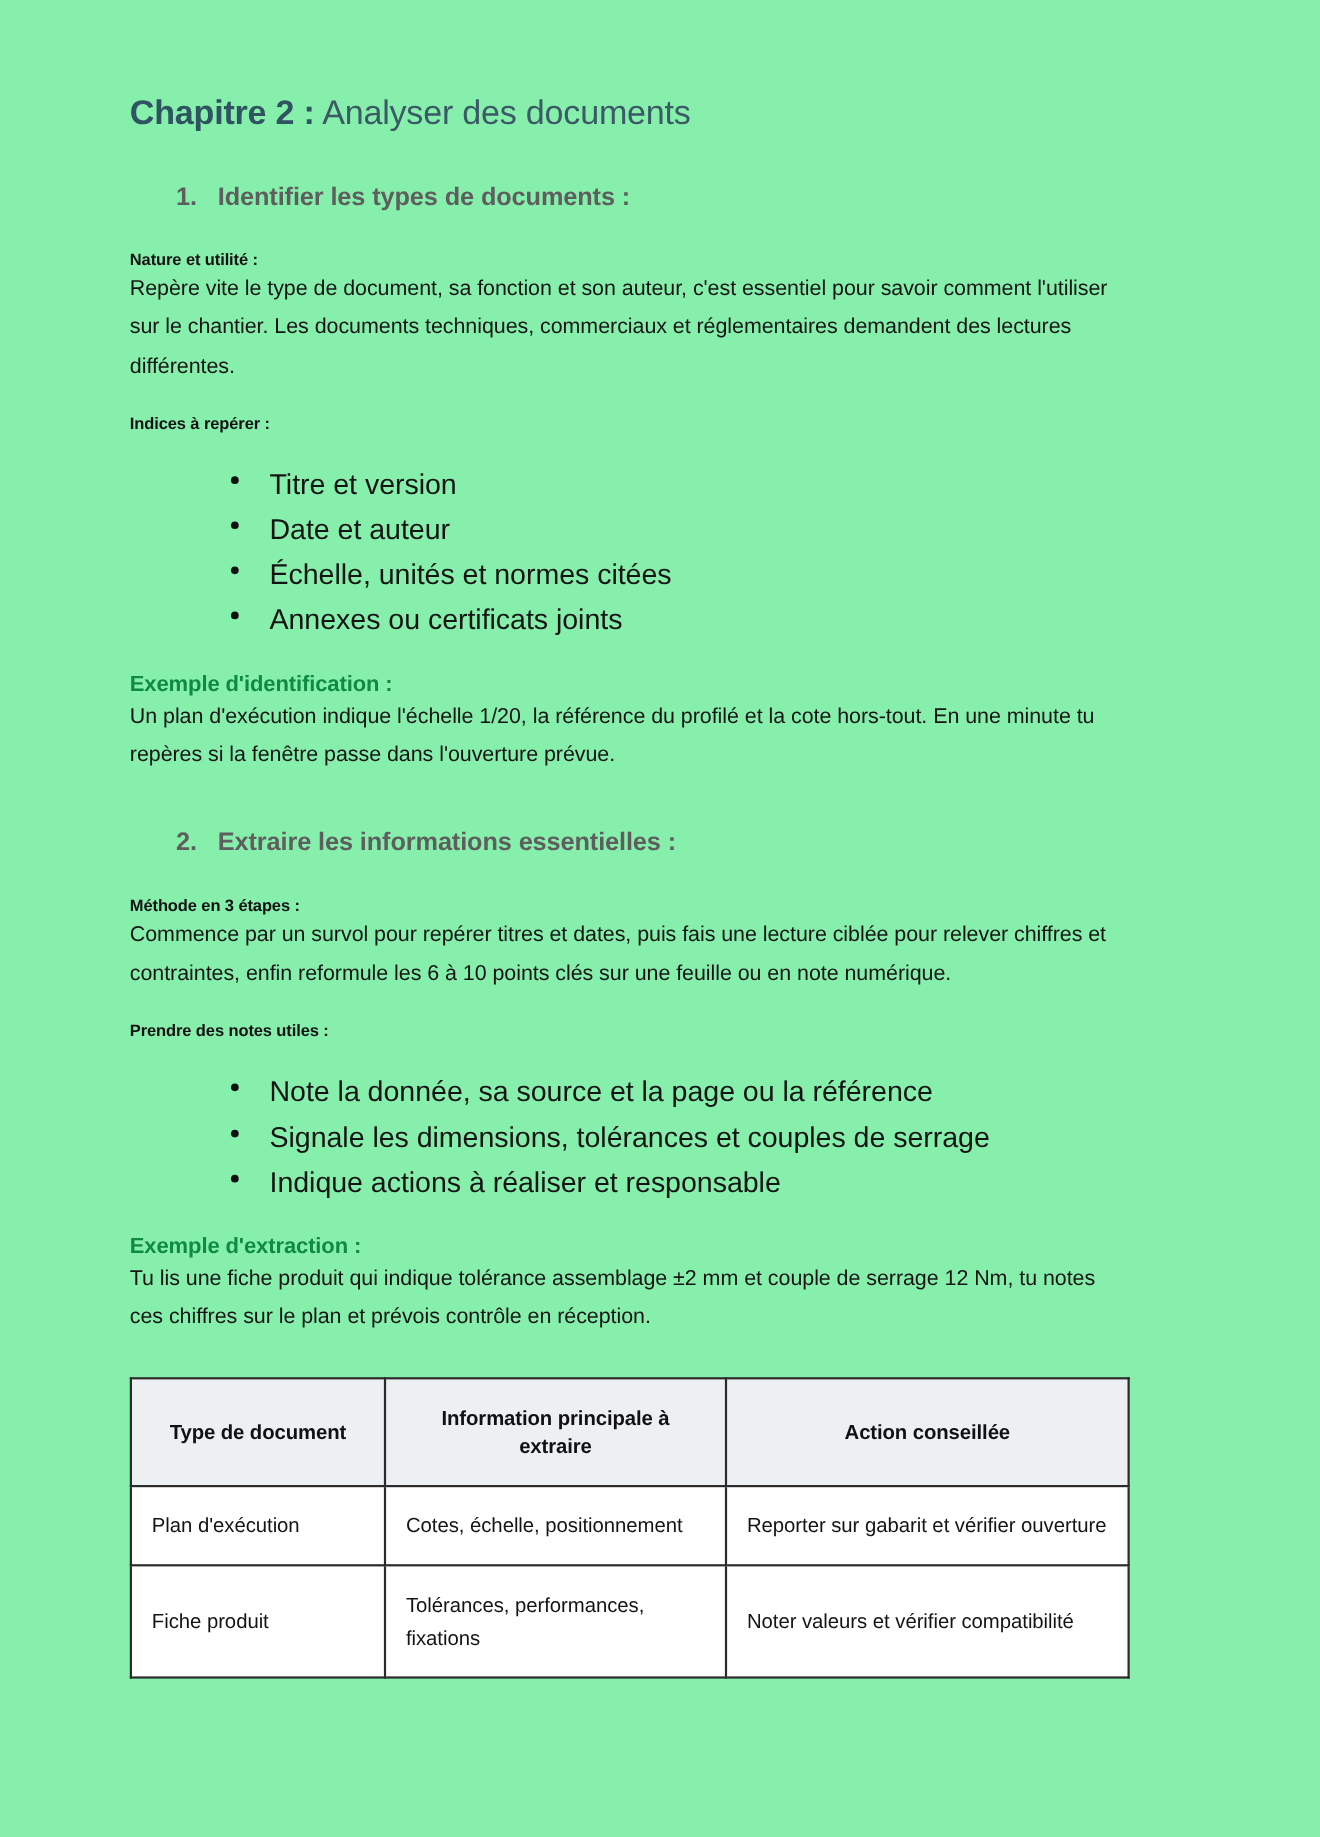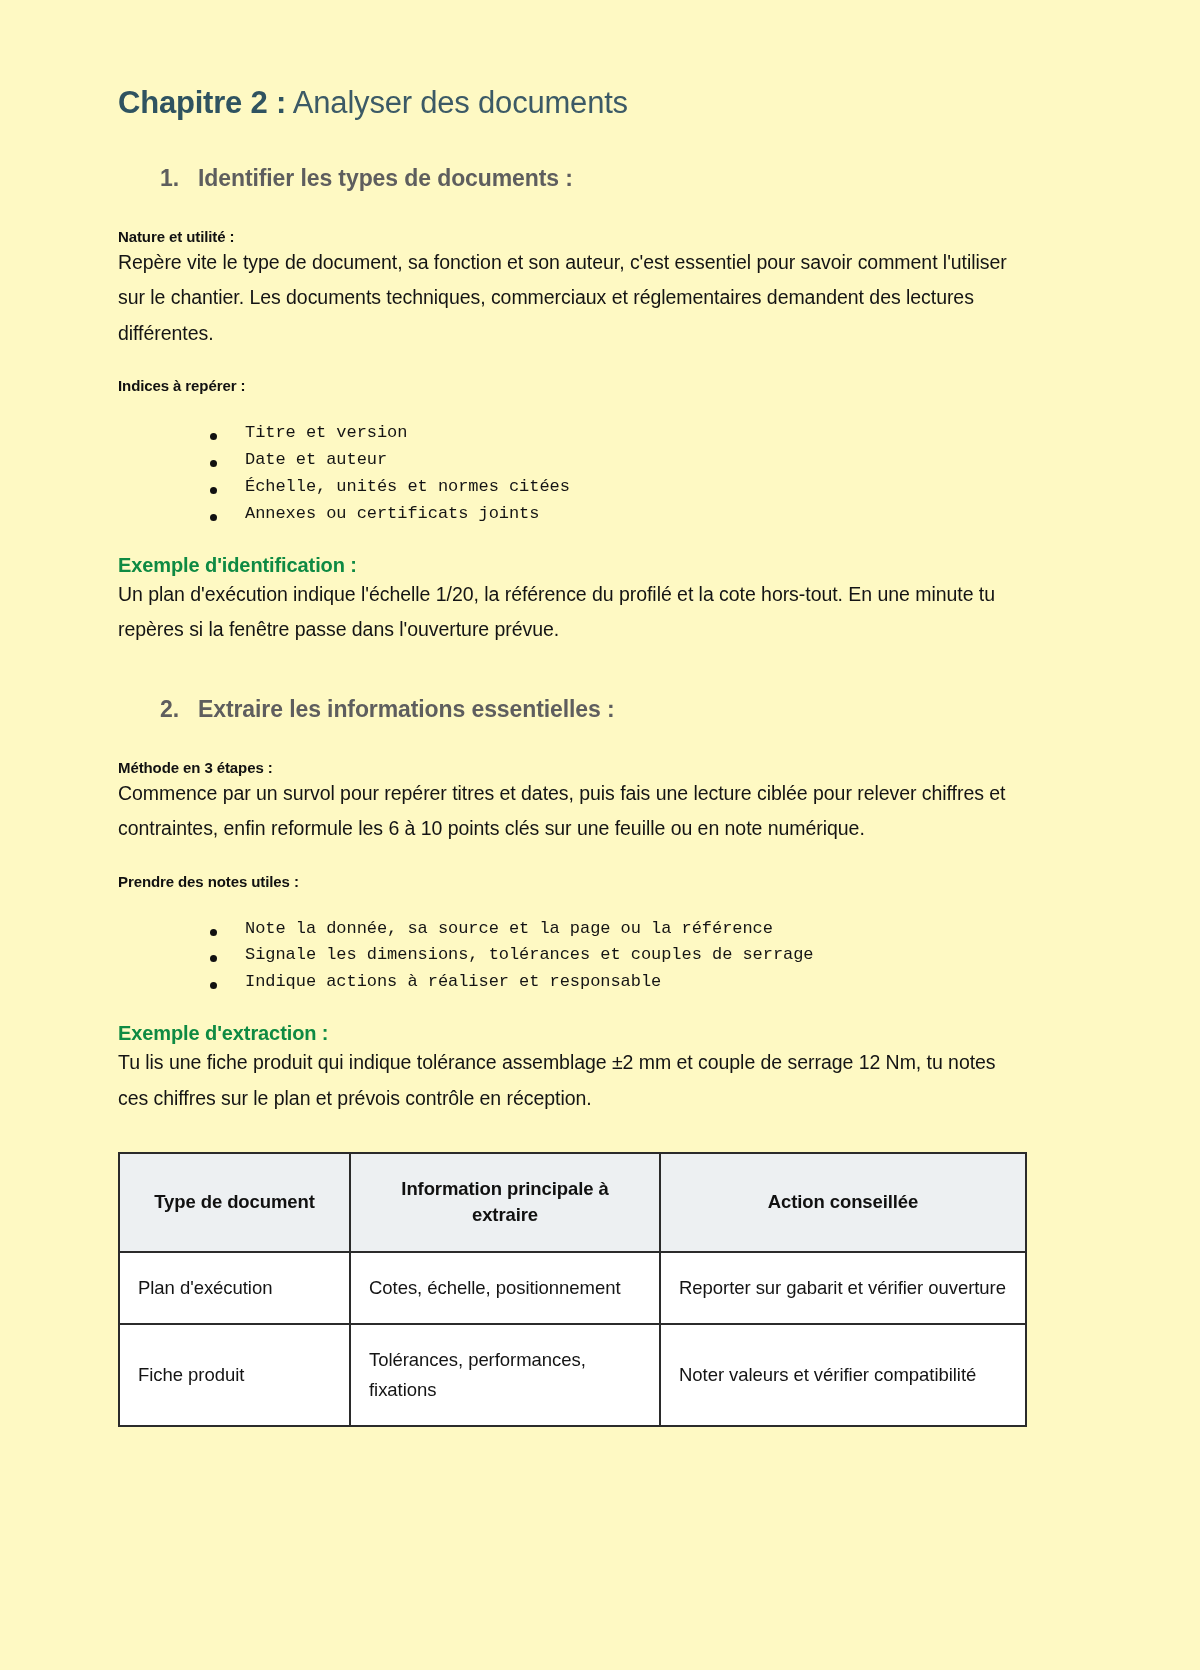--- a/index.html
+++ b/index.html
@@ -12,21 +12,21 @@
     width: 1200px;
     height: 1670px;
     font-family: "Liberation Sans", sans-serif;
     color: #111111;
     overflow: hidden;
   }
 
   .page {
     width: 1200px;
     height: 1670px;
-    background: #fef9c3;
+    background: #86efac;
     position: relative;
     padding: 0;
   }
 
   .content {
     position: absolute;
     left: 118px;
     top: 0;
     width: 890px;
   }
@@ -98,25 +98,24 @@
 
   
   ul.bullets {
     list-style: none;
     margin: 0;
     padding: 0;
   }
   ul.bullets li {
     position: relative;
     padding-left: 127px;
-    font-size: 17px;
+    font-size: 26px;
     line-height: 1.58;
     color: #141414;
     letter-spacing: -0.05px;
-    font-family: Liberation Mono, monospace;
   }
   ul.bullets li::before {
     content: "";
     position: absolute;
     left: 92px;
     top: 13px;
     width: 7px;
     height: 7px;
     border-radius: 50%;
     background: #111111;

